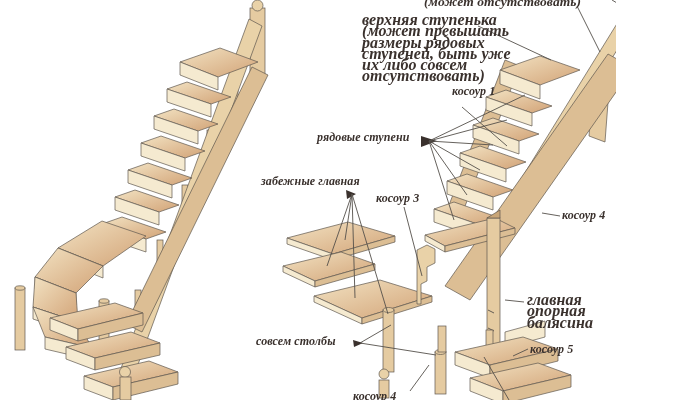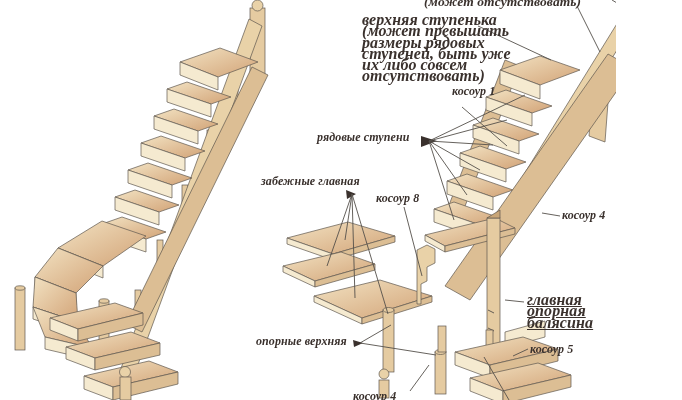--- a/index.html
+++ b/index.html
@@ -225,26 +225,26 @@
 ступеней, быть уже
 их либо совсем
 отсутствовать)</div>
 
 <div class="lbl" style="left:413px;top:86px;font-size:12px;margin-left:39px;">косоур 1</div>
 
 <div class="lbl" style="left:317px;top:132px;">рядовые ступени</div>
 
 <div class="lbl" style="left:261px;top:176px;">забежные главная</div>
 
-<div class="lbl" style="left:376px;top:193px;">косоур 8</div>
+<div class="lbl" style="left:376px;top:193px;">косоур 3</div>
 
 <div class="lbl" style="left:562px;top:210px;">косоур 4</div>
 
-<div class="lbl blk" style="left:527px;top:294px;text-decoration:underline;">главная опорная
+<div class="lbl blk" style="left:527px;top:294px;">главная опорная
 балясина</div>
 
-<div class="lbl" style="left:256px;top:336px;">опорные верхняя</div>
+<div class="lbl" style="left:256px;top:336px;">совсем столбы</div>
 
 <div class="lbl" style="left:530px;top:344px;">косоур 5</div>
 
 <div class="lbl" style="left:353px;top:391px;">косоур 4</div>
 
 </div>
 
 </body></html>

